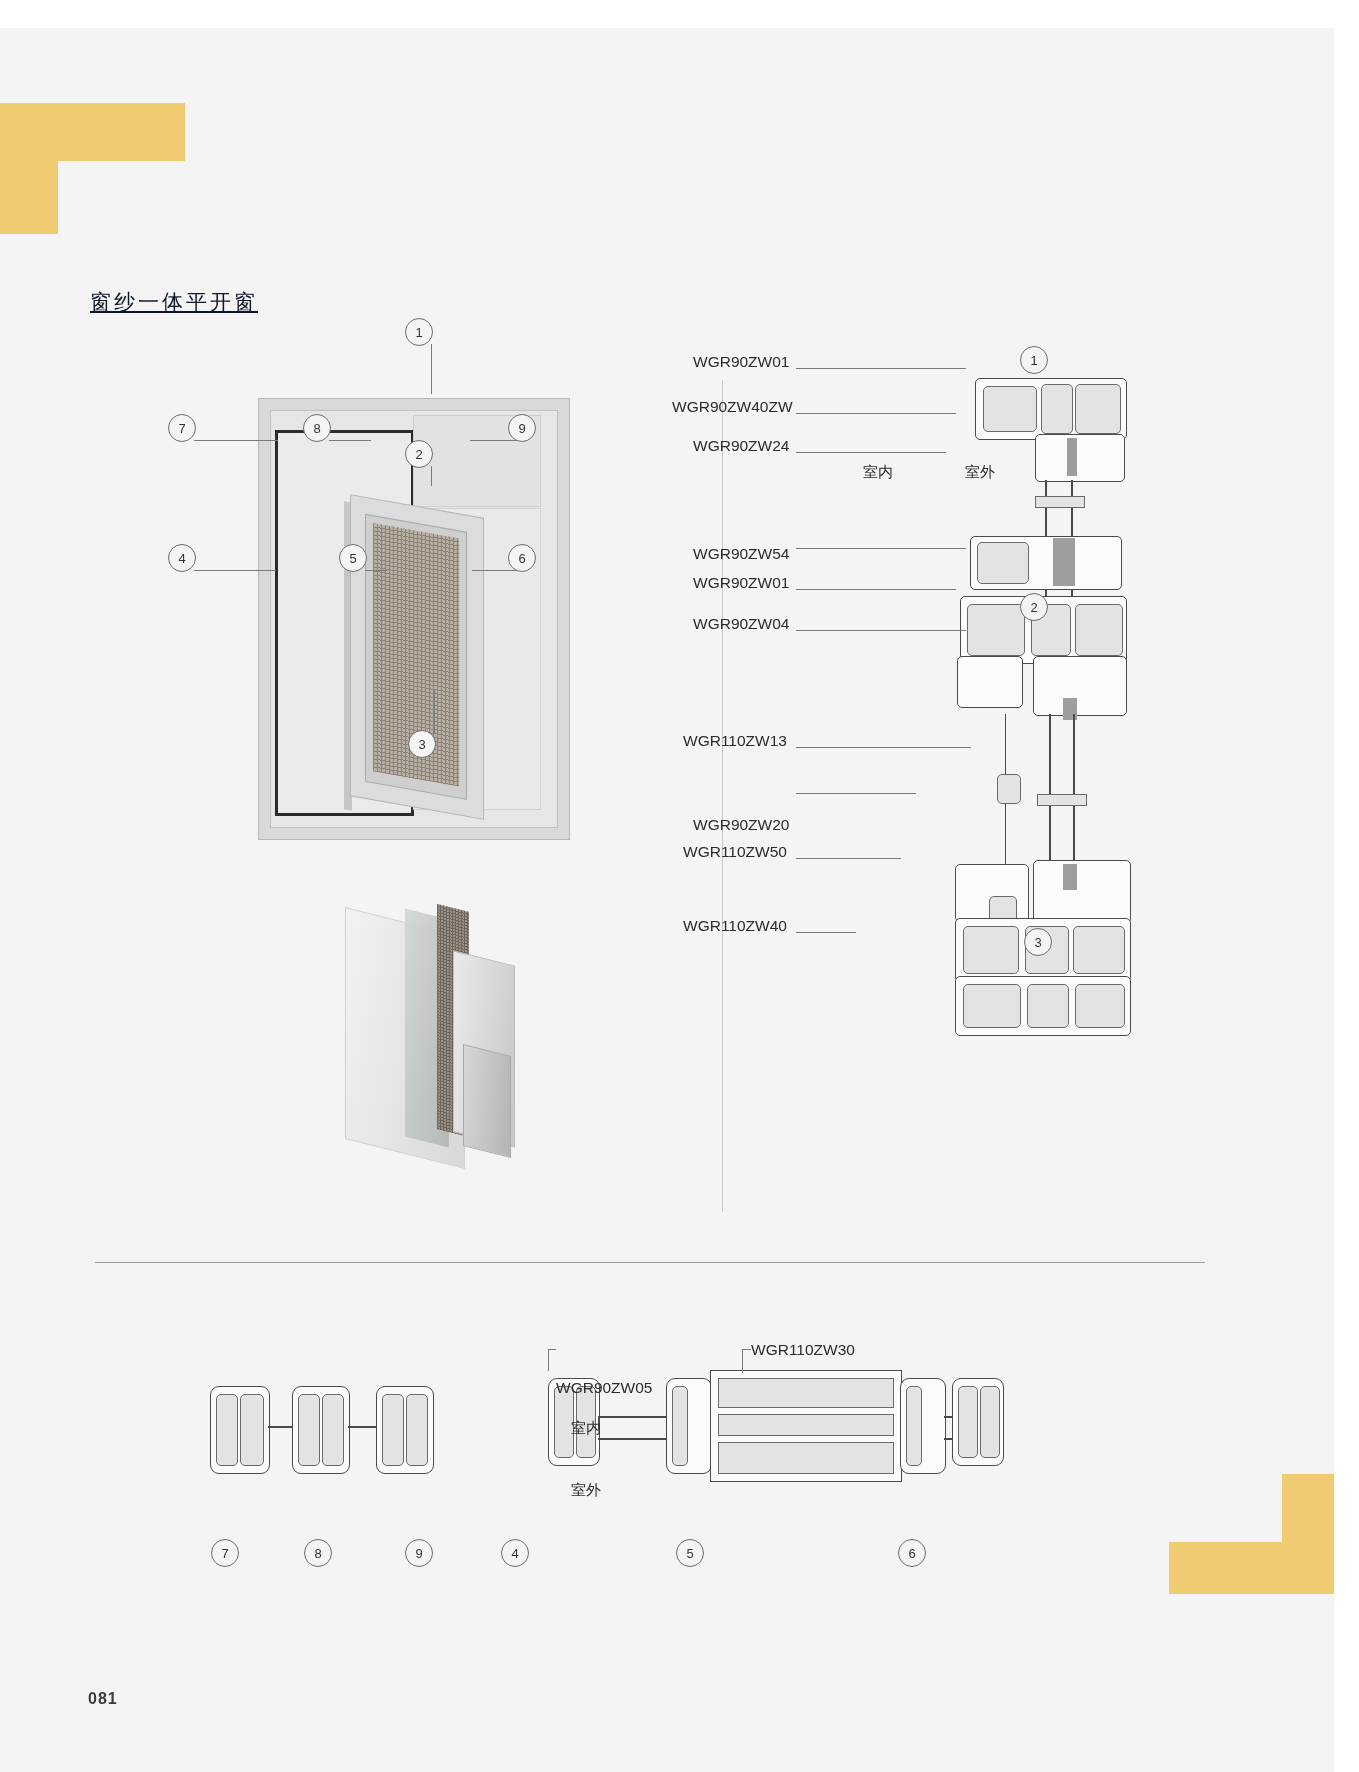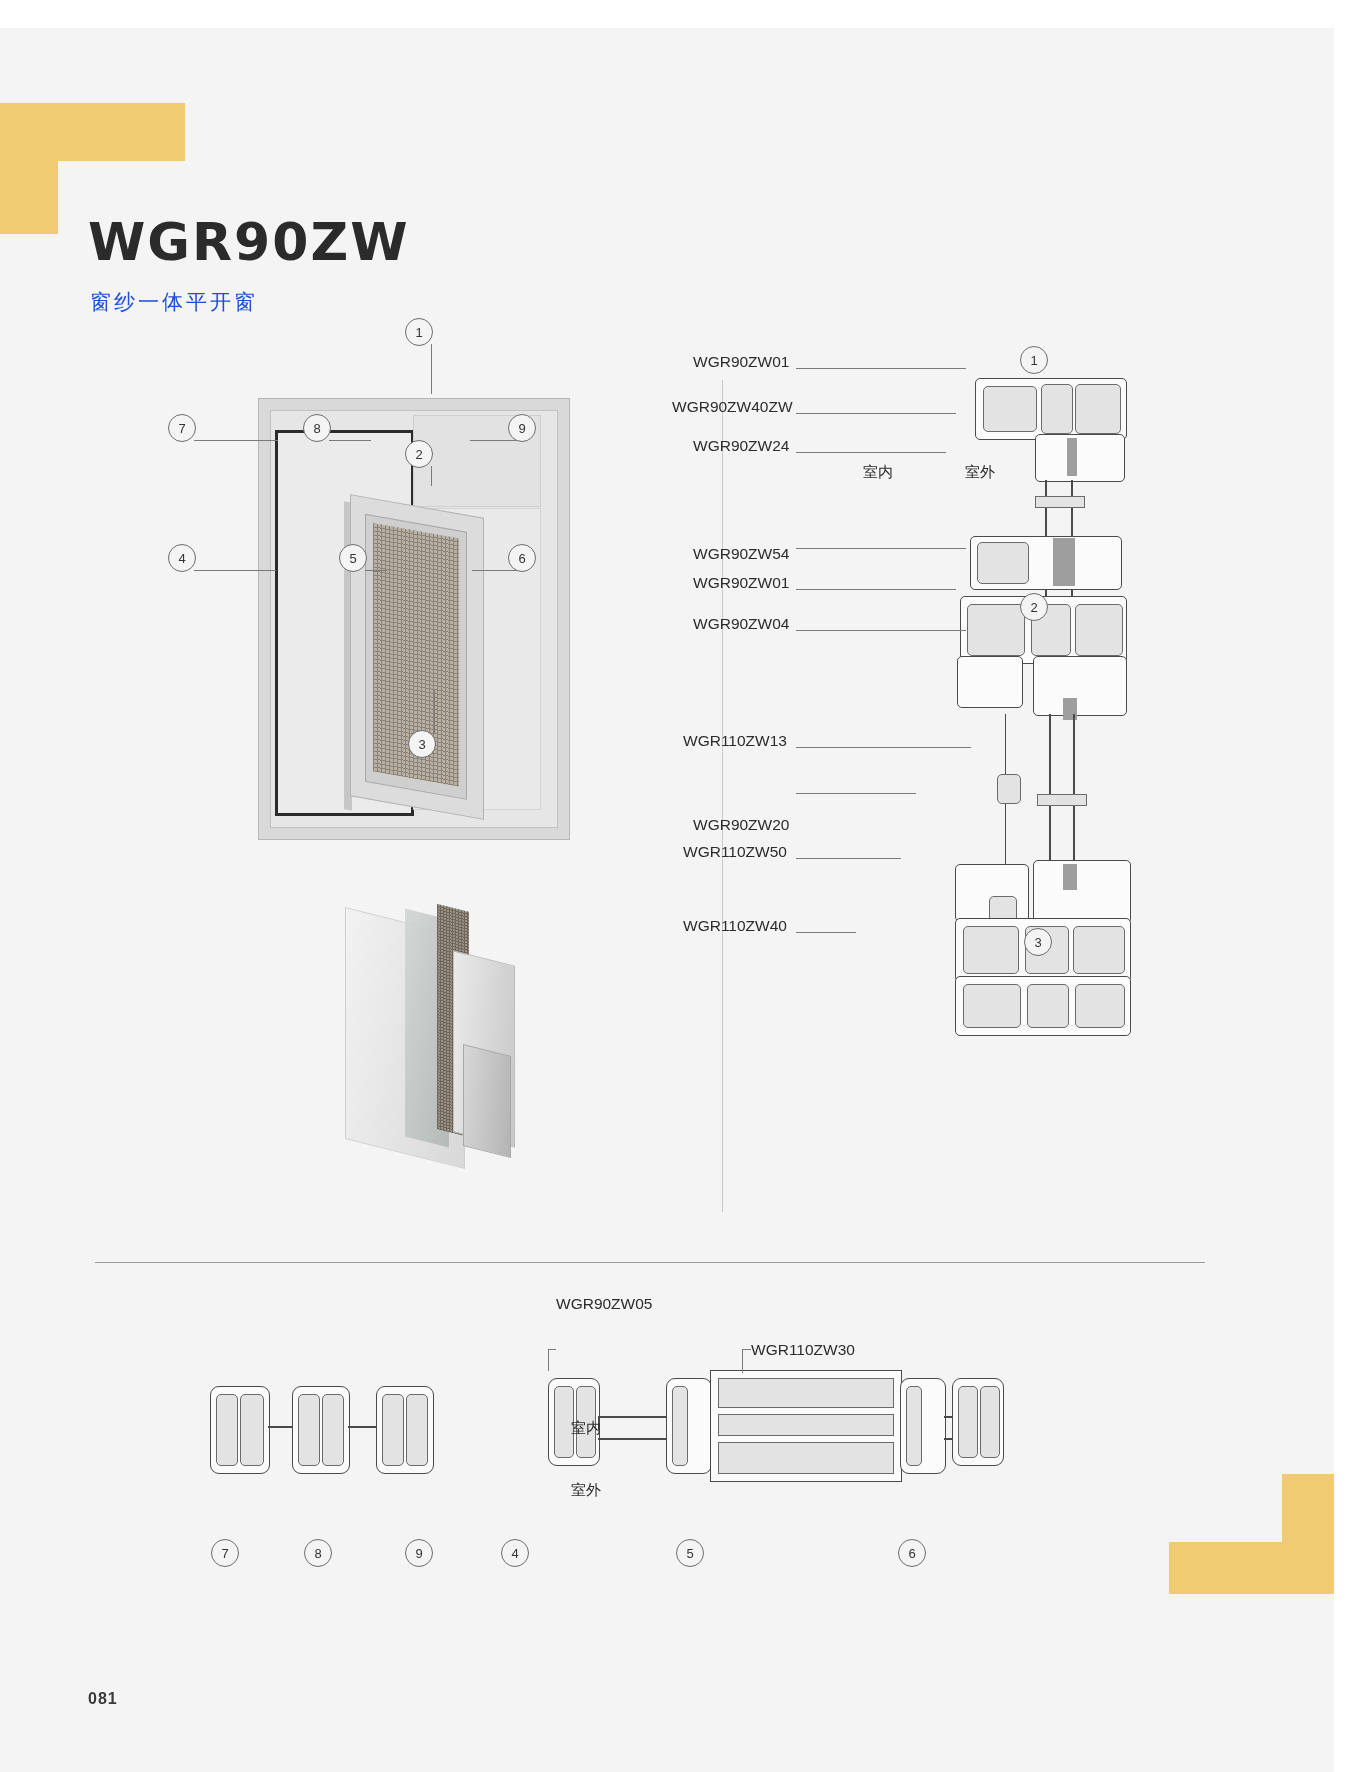--- a/index.html
+++ b/index.html
@@ -16,21 +16,21 @@
   .margin-right{position:absolute;right:0;top:0;width:25px;height:1772px;background:#fff;}
 
   
   .corner-tl-1{position:absolute;left:0;top:103px;width:185px;height:58px;background:#f0cb72;}
   .corner-tl-2{position:absolute;left:0;top:103px;width:58px;height:131px;background:#f0cb72;}
   .corner-br-1{position:absolute;right:25px;bottom:178px;width:165px;height:52px;background:#f0cb72;}
   .corner-br-2{position:absolute;right:25px;bottom:178px;width:52px;height:120px;background:#f0cb72;}
 
   
   .title{position:absolute;left:88px;top:212px;font-size:52px;font-weight:bold;letter-spacing:2px;color:#2b2b2b;font-family:"DejaVu Sans",sans-serif;}
-  .subtitle{position:absolute;left:90px;top:288px;font-size:21px;letter-spacing:3px;color:#1d4ed8;}
+  .subtitle{position:absolute;left:90px;top:288px;font-size:21px;letter-spacing:3px;color:#0f172a;text-decoration:underline;}
 
   
   .vdivider{position:absolute;left:722px;top:380px;width:1px;height:832px;background:#c9c9c9;}
   .hdivider{position:absolute;left:95px;top:1262px;width:1110px;height:1px;background:#9a9a9a;}
 
   
   .bubble{
     position:absolute;width:26px;height:26px;border-radius:50%;
     border:1px solid #6d6d6d;background:#f4f4f4;
     font-size:13px;color:#333;
@@ -94,21 +94,20 @@
 <div class="page">
 
   <div class="margin-top"></div>
   <div class="margin-right"></div>
 
   <div class="corner-tl-1"></div>
   <div class="corner-tl-2"></div>
   <div class="corner-br-1"></div>
   <div class="corner-br-2"></div>
 
-  <div class="title">WGR90ZW</div>
   <div class="subtitle">窗纱一体平开窗</div>
 
   <div class="vdivider"></div>
   <div class="hdivider"></div>
 
   <div class="win-wrap">
     <div class="win-outer"></div>
     <div class="win-inner"></div>
     <div class="win-glass-l"></div>
     <div class="win-glass-tr"></div>
@@ -256,21 +255,21 @@
     <div class="secline rbl" style="left:404px;top:8px;width:50px;height:86px;"></div>
     <div class="secfill rb" style="left:410px;top:16px;width:18px;height:70px;"></div>
     <div class="secfill rb" style="left:432px;top:16px;width:18px;height:70px;"></div>
   </div>
 
   <div class="leader lv" style="left:548px;top:1349px;height:22px;"></div>
   <div class="leader lh" style="left:548px;top:1349px;width:8px;"></div>
   <div class="leader lv" style="left:742px;top:1349px;height:24px;"></div>
   <div class="leader lh" style="left:742px;top:1349px;width:9px;"></div>
 
-  <div class="plabel" style="left:556px;top:1295px;">WGR90ZW05</div>
+  <div class="plabel" style="left:556px;top:1379px;">WGR90ZW05</div>
   <div class="plabel" style="left:751px;top:1341px;">WGR110ZW30</div>
 
   <div class="cnlabel" style="left:571px;top:1419px;">室内</div>
   <div class="cnlabel" style="left:571px;top:1481px;">室外</div>
 
   <div class="bubble" style="left:211px;top:1539px;">7</div>
   <div class="bubble" style="left:304px;top:1539px;">8</div>
   <div class="bubble" style="left:405px;top:1539px;">9</div>
   <div class="bubble" style="left:501px;top:1539px;">4</div>
   <div class="bubble" style="left:676px;top:1539px;">5</div>

